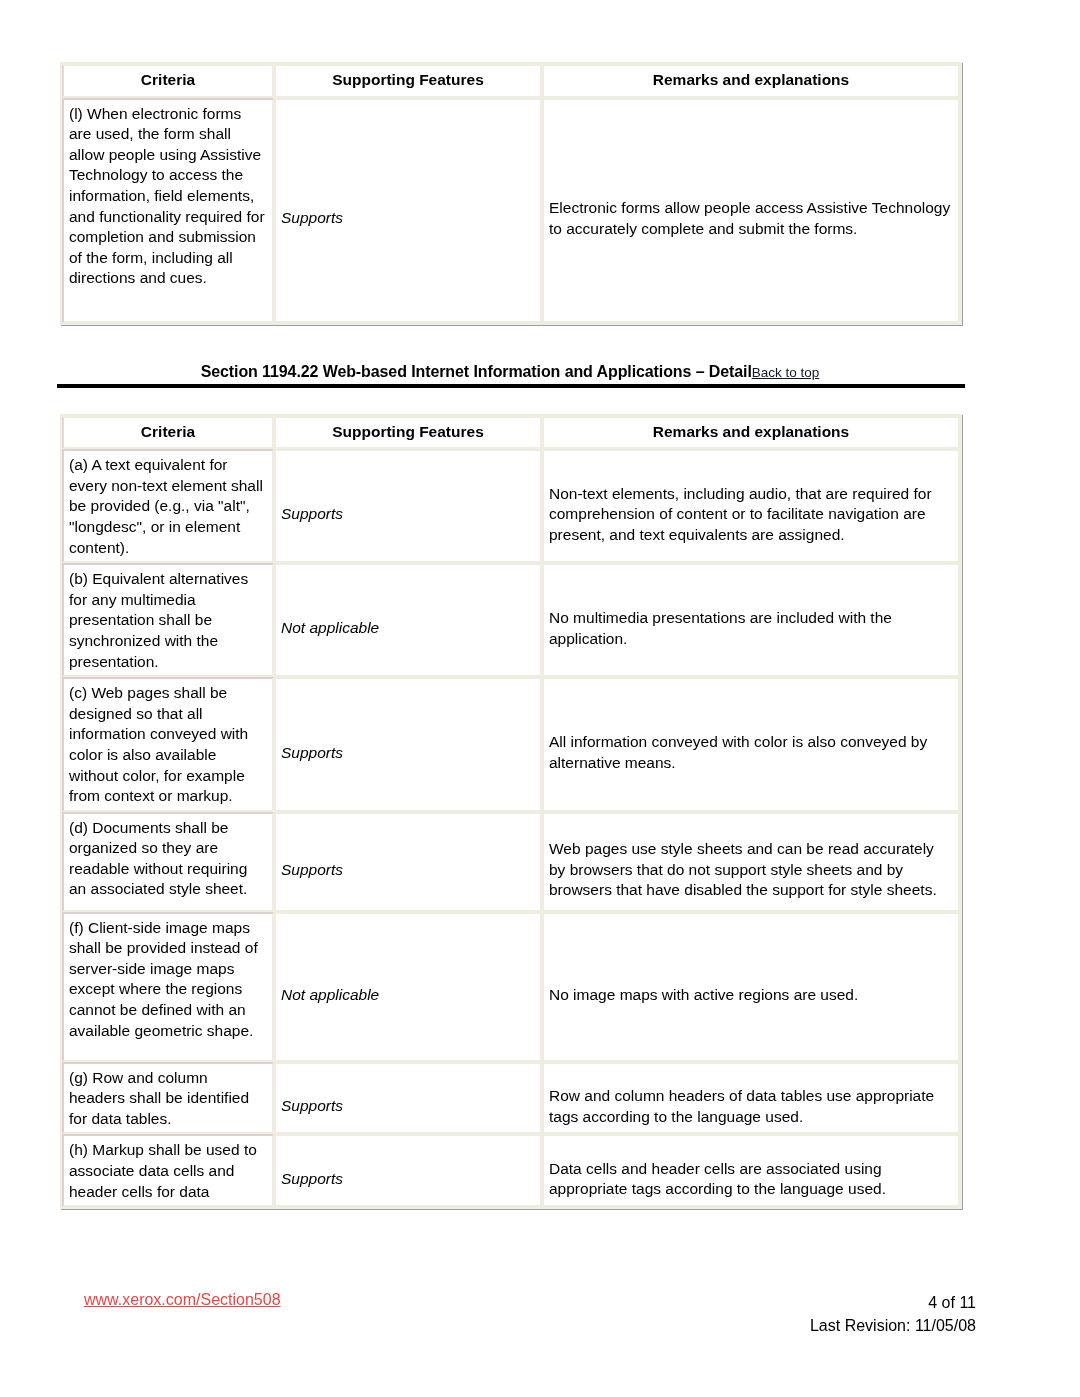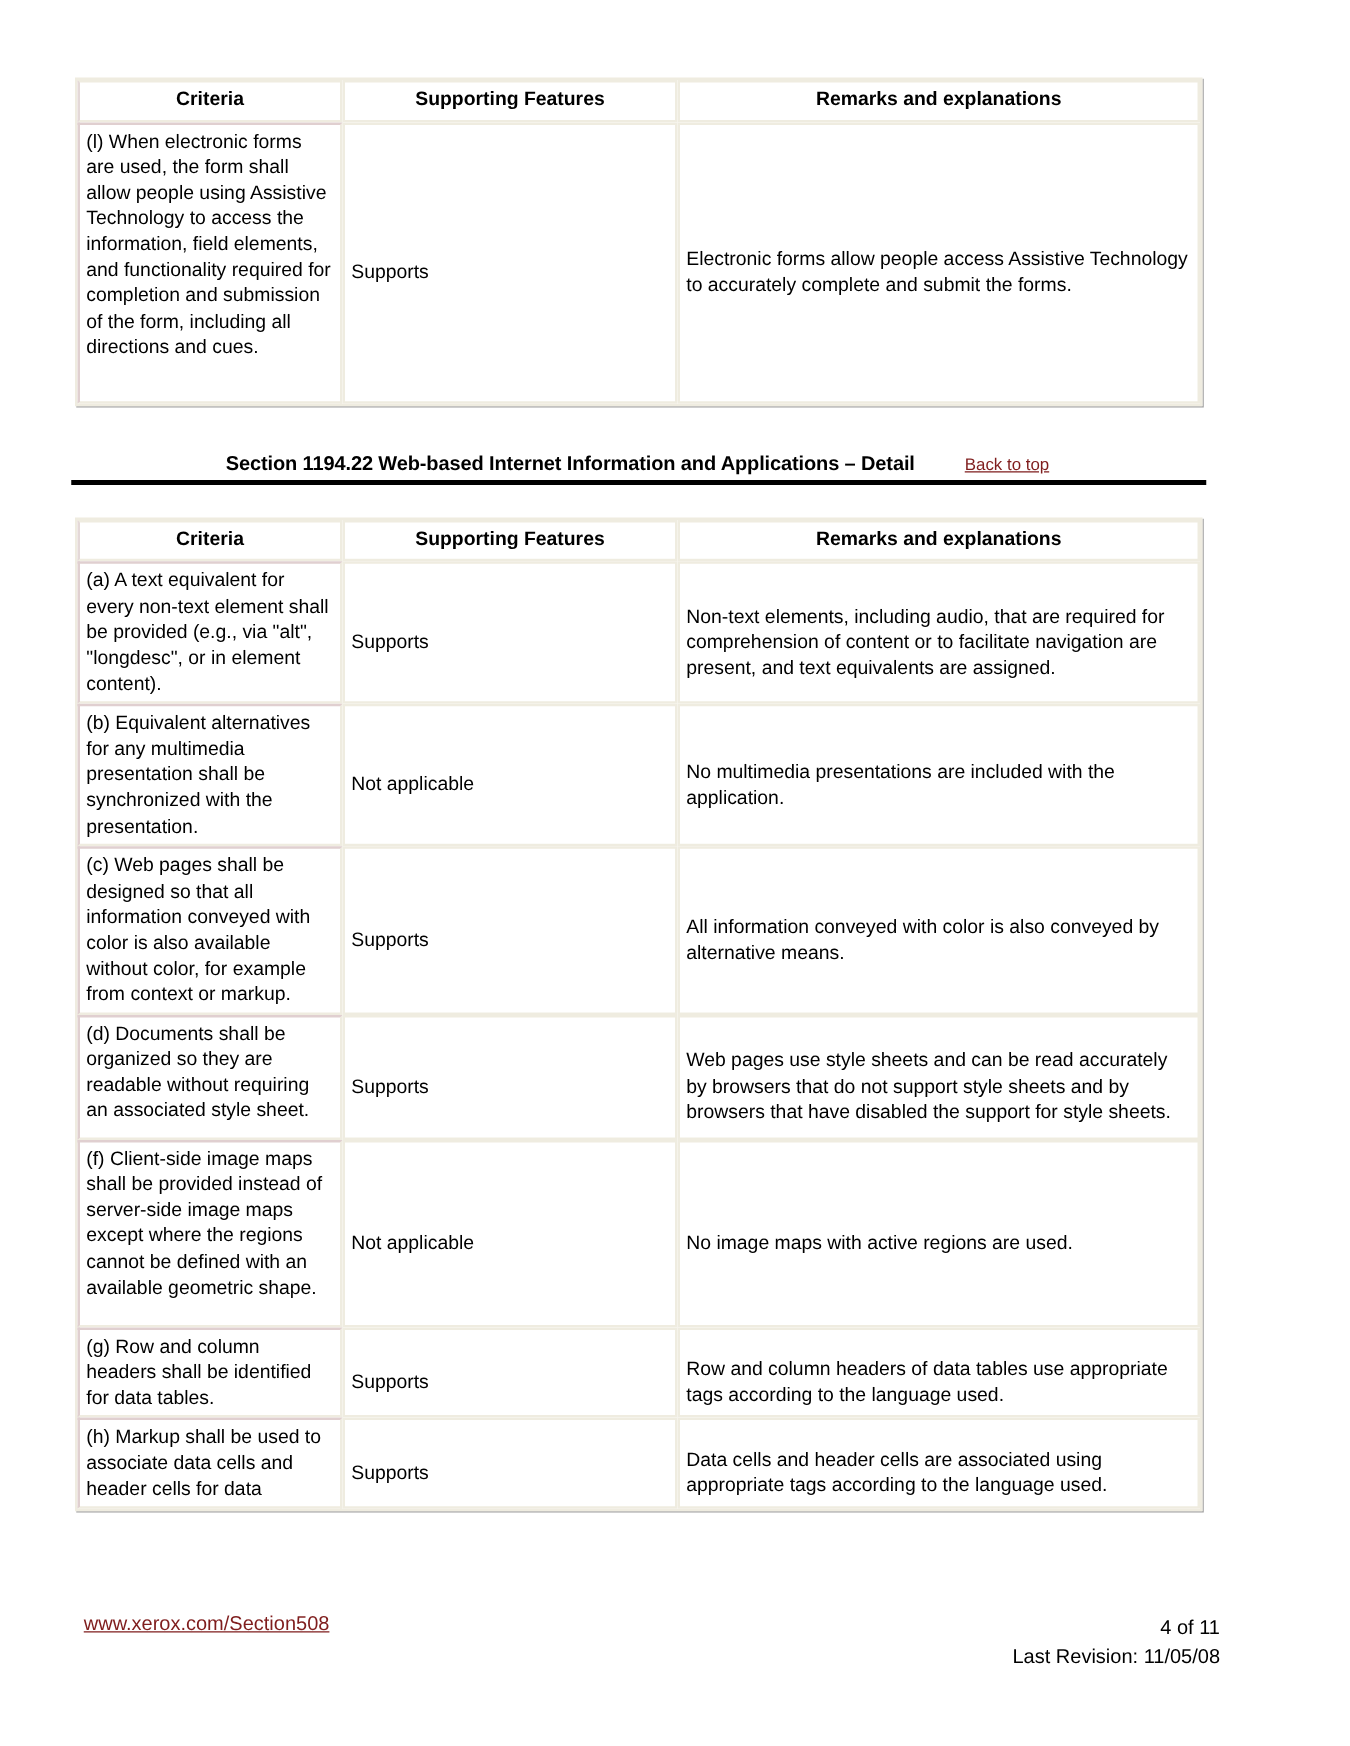--- a/index.html
+++ b/index.html
@@ -52,21 +52,21 @@
     font-size: 15.5px;
     padding: 4px 5px 5px 5px;
     border-color: #efece0;
   }
   .vpat-table thead th.th-criteria { border-left-color: #e4d8d8; }
   .vpat-table tbody td.cell-criteria {
     border-left-color: #e0cfd0;
     border-top-color: #e0cfd0;
   }
   .vpat-table td.cell-criteria { vertical-align: top; padding-top: 4px; }
-  .vpat-table td.cell-support  { vertical-align: middle; }
+  .vpat-table td.cell-support  { vertical-align: middle; font-style: italic; }
   .vpat-table td.cell-remarks  { vertical-align: middle; }
 
   .cell-criteria .txt,
   .cell-support .txt,
   .cell-remarks .txt {
     display: block;
     white-space: pre-line;
   }
 
   
@@ -84,24 +84,23 @@
     align-items: baseline;
     justify-content: center;
   }
   .section-heading .head-title {
     font-size: 16px;
     font-weight: bold;
     letter-spacing: -0.1px;
   }
   .section-heading .back-link {
     font-size: 13.5px;
-    color: #7f1d1d;
+    color: #0f172a;
     white-space: nowrap;
     padding-right: 2px;
-    padding-left: 40px;
   }
   .section-heading .rule {
     margin-top: 3px;
     height: 4px;
     background: #000000;
     width: 908px;
   }
 
   .table-block-2 { padding-top: 26px; }
 
@@ -112,24 +111,24 @@
     top: 1291px;
     width: 1080px;
   }
   .footer-inner {
     position: relative;
     margin: 0 60px 0 60px;
     height: 60px;
   }
   .footer-link {
     position: absolute;
-    left: 7px;
+    left: 24px;
     top: 0px;
     font-size: 16px;
-    color: #7f1d1d;
+    color: #ef4444;
     text-decoration: underline;
   }
   .footer-right {
     position: absolute;
     right: 44px;
     top: 0px;
     text-align: right;
     font-size: 16px;
     line-height: 23px;
   }

